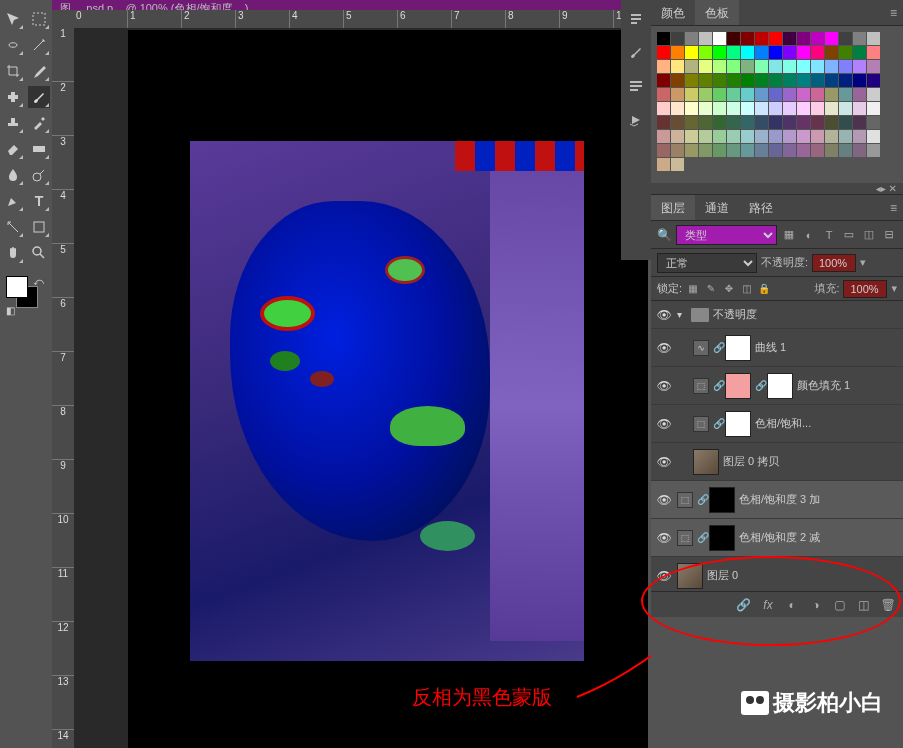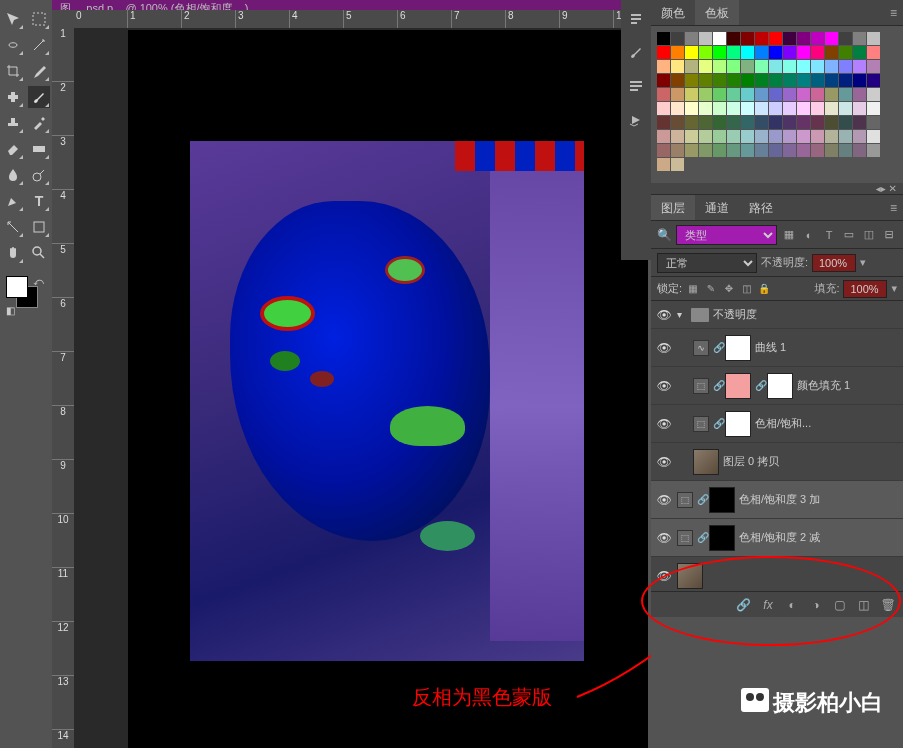--- a/index.html
+++ b/index.html
@@ -78,21 +78,21 @@
 .twirl { width:10px; color:#ccc; font-size:10px; }
 .lyr-name { flex:1; white-space:nowrap; overflow:hidden; text-overflow:ellipsis; font-size:11px; }
 
 .layer-foot { height:26px; background:#454545; display:flex; align-items:center; justify-content:flex-end; gap:10px; padding:0 8px; border-top:1px solid #2a2a2a; }
 .foot-ic { width:14px; height:14px; color:#aaa; display:flex; align-items:center; justify-content:center; cursor:pointer; font-size:12px; }
 
 
 .highlight-ellipse { position:absolute; border:2px solid #ff0000; border-radius:50%; pointer-events:none; }
 
 
-.watermark { position:absolute; right:20px; bottom:30px; color:#fff; font-size:22px; font-weight:bold; display:flex; align-items:flex-start; gap:4px; }
+.watermark { position:absolute; right:20px; bottom:30px; color:#fff; font-size:22px; font-weight:bold; display:flex; align-items:center; gap:4px; }
 .wm-logo { width:28px; height:24px; background:#fff; border-radius:3px; position:relative; }
 .wm-logo::before,.wm-logo::after { content:""; position:absolute; background:#333; border-radius:50%; }
 .wm-logo::before { width:8px; height:8px; left:5px; top:5px; }
 .wm-logo::after { width:8px; height:8px; right:5px; top:5px; }
 
 </style>
 </head>
 <body>
 
 <div class="toolbar">
@@ -548,20 +548,21 @@
         <div class="layer-row selected">
           <div class="vis-eye">👁</div>
           <div class="adj-icon">⬚</div>
           <div class="link-ic">🔗</div>
           <div class="mask-thumb black"></div>
           <div class="lyr-name">色相/饱和度 2  减</div>
         </div>
         <div class="layer-row">
           <div class="vis-eye">👁</div>
           <div class="mask-thumb img"></div>
+          <div class="lyr-name">图层 0</div>
         </div>
       </div>
     <div class="layer-foot">
       <span class="foot-ic">🔗</span>
       <span class="foot-ic">
           <i>fx</i>
         </span>
       <span class="foot-ic">◐</span>
       <span class="foot-ic">◑</span>
       <span class="foot-ic">▢</span>

